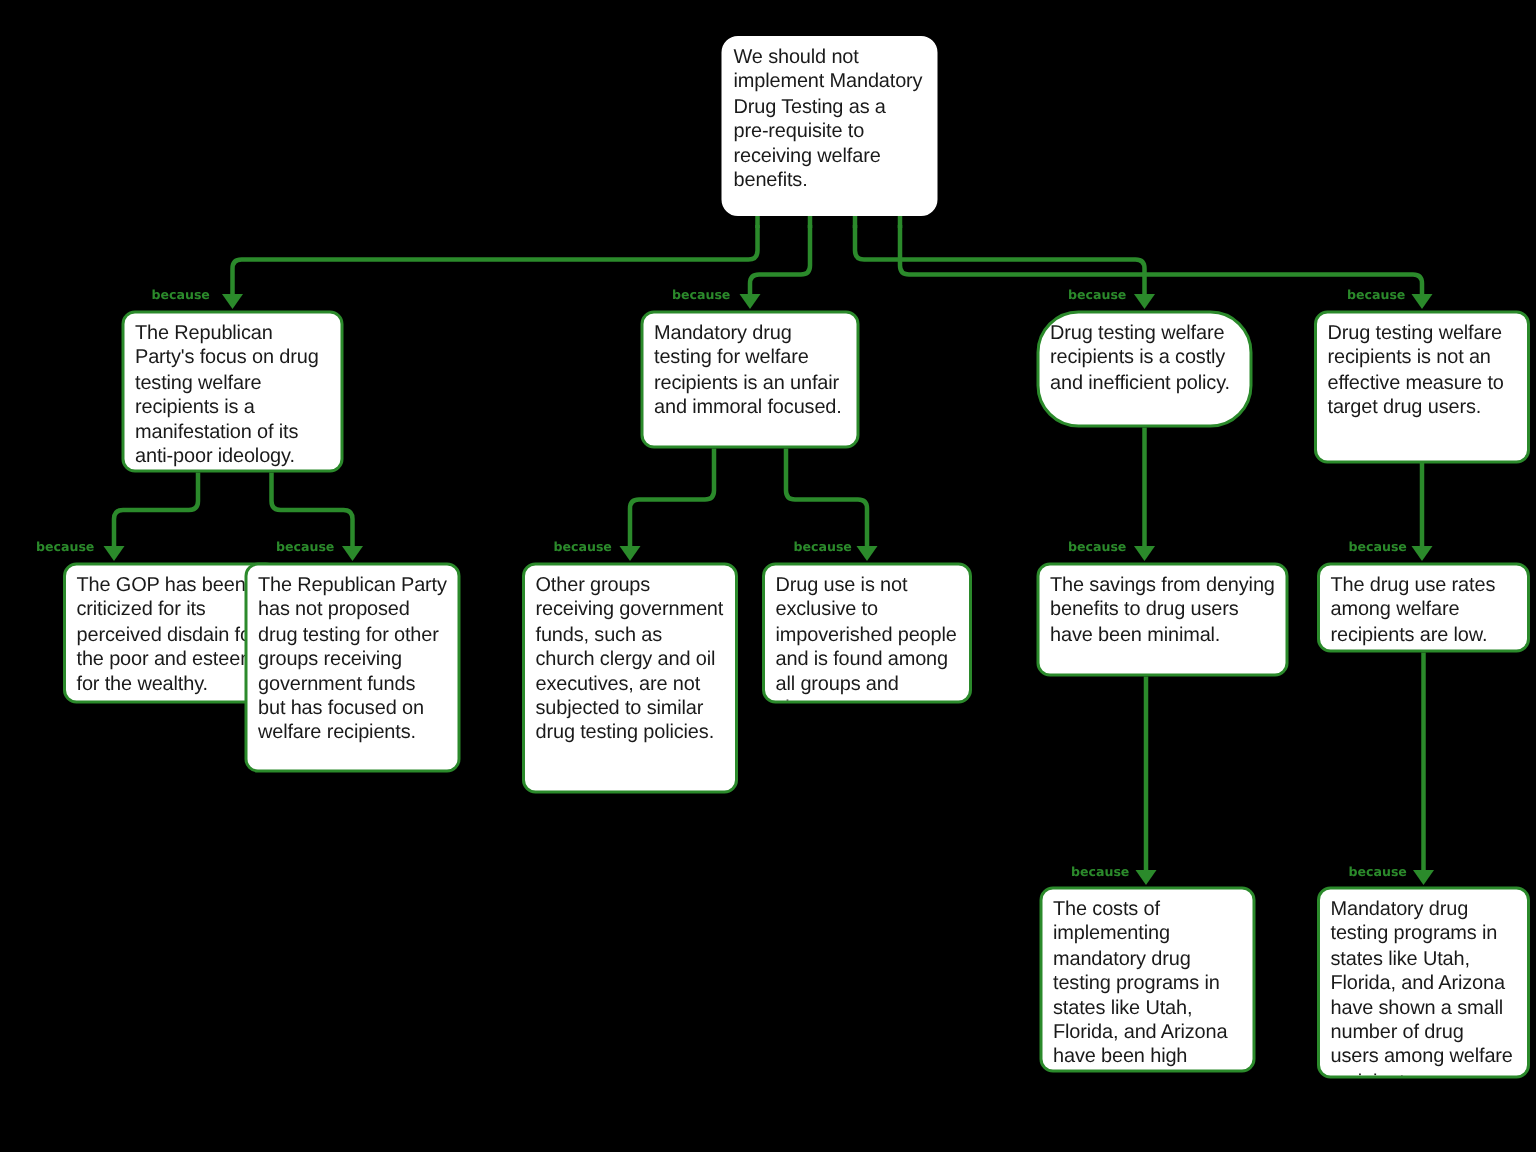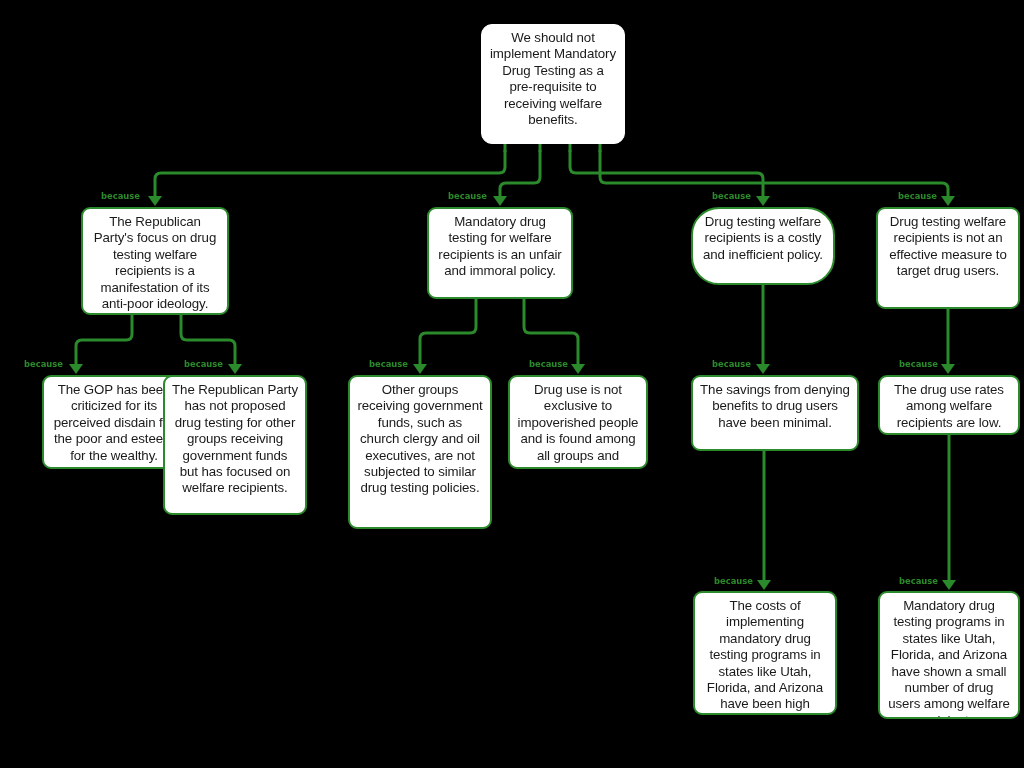--- a/index.html
+++ b/index.html
@@ -33,21 +33,20 @@
     background: #ffffff;
     border: 2px solid #2b8a2b;
     border-radius: 9px;
     color: #1a1a1a;
     font-size: 13.3px;
     line-height: 16.4px;
     padding: 5px 7px 4px 7px;
     letter-spacing: -0.1px;
     word-wrap: break-word;
     overflow: hidden;
-    text-align: center;
   }
   .node.root {
     border-color: #ffffff;
     border-width: 1px;
     border-radius: 11px;
   }
   .because {
     position: absolute;
     color: #2b8a2b;
     font-family: "DejaVu Sans", sans-serif;
@@ -108,21 +107,21 @@
       <polygon points="948,374 941,364 955,364"></polygon>
       <polygon points="764,590 757,580 771,580"></polygon>
       <polygon points="949,590 942,580 956,580"></polygon>
     </g>
   </svg>
 
   <div class="node root" style="left:481px; top:24px; width:144px; height:120px;">We should not implement Mandatory Drug Testing as a pre-requisite to receiving welfare benefits.</div>
 
   <div class="node" style="left:81px; top:207px; width:148px; height:108px;">The Republican Party's focus on drug testing welfare recipients is a manifestation of its anti-poor ideology.</div>
 
-  <div class="node" style="left:427px; top:207px; width:146px; height:92px;">Mandatory drug testing for welfare recipients is an unfair and immoral policy.</div>
+  <div class="node" style="left:427px; top:207px; width:146px; height:92px;">Mandatory drug testing for welfare recipients is an unfair and immoral focused.</div>
 
   <div class="node" style="left:691px; top:207px; width:144px; height:78px;border-radius:28px;">Drug testing welfare recipients is a costly and inefficient policy.</div>
 
   <div class="node" style="left:876px; top:207px; width:144px; height:102px;">Drug testing welfare recipients is not an effective measure to target drug users.</div>
 
   <div class="node" style="left:4px; top:375px; width:144px; height:94px;margin-left:38px;">The GOP has been criticized for its perceived disdain for the poor and esteem for the wealthy.</div>
 
   <div class="node" style="left:163px; top:375px; width:144px; height:140px;">The Republican Party has not proposed drug testing for other groups receiving government funds but has focused on welfare recipients.</div>
 
   <div class="node" style="left:348px; top:375px; width:144px; height:154px;">Other groups receiving government funds, such as church clergy and oil executives, are not subjected to similar drug testing policies.</div>

